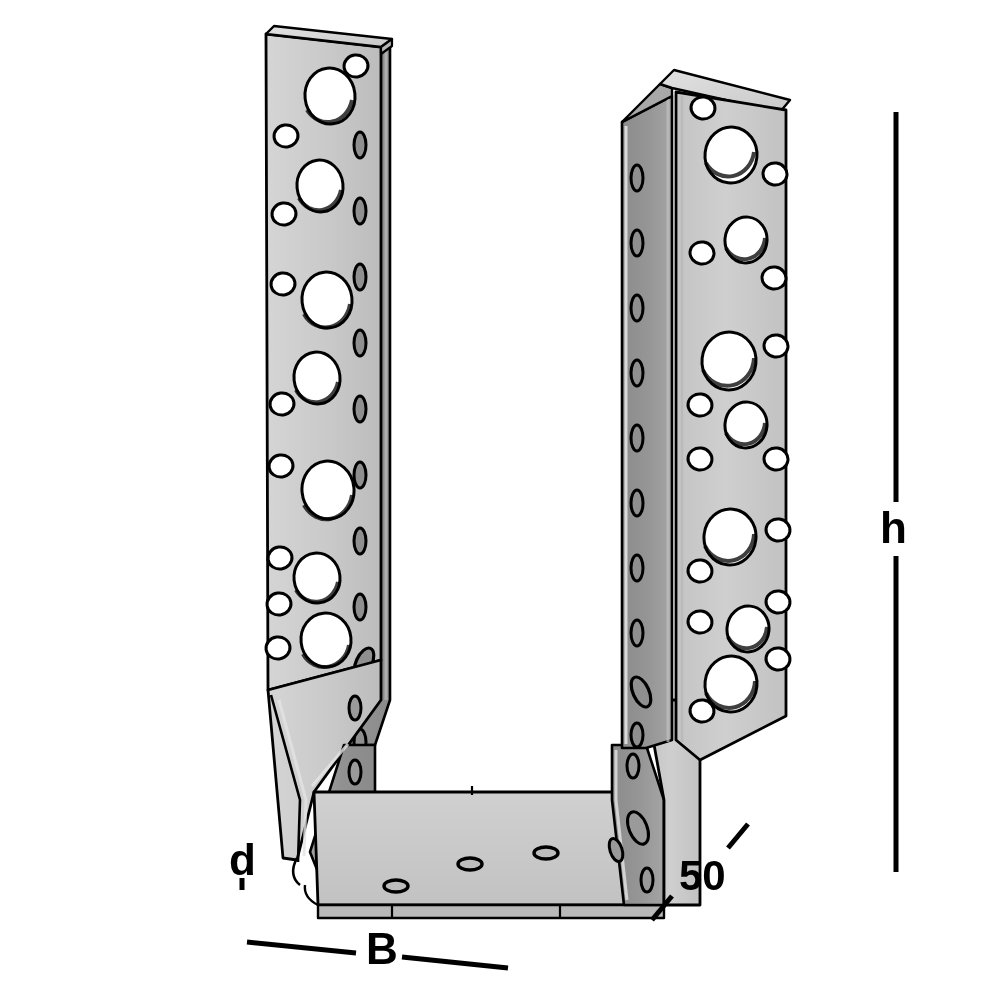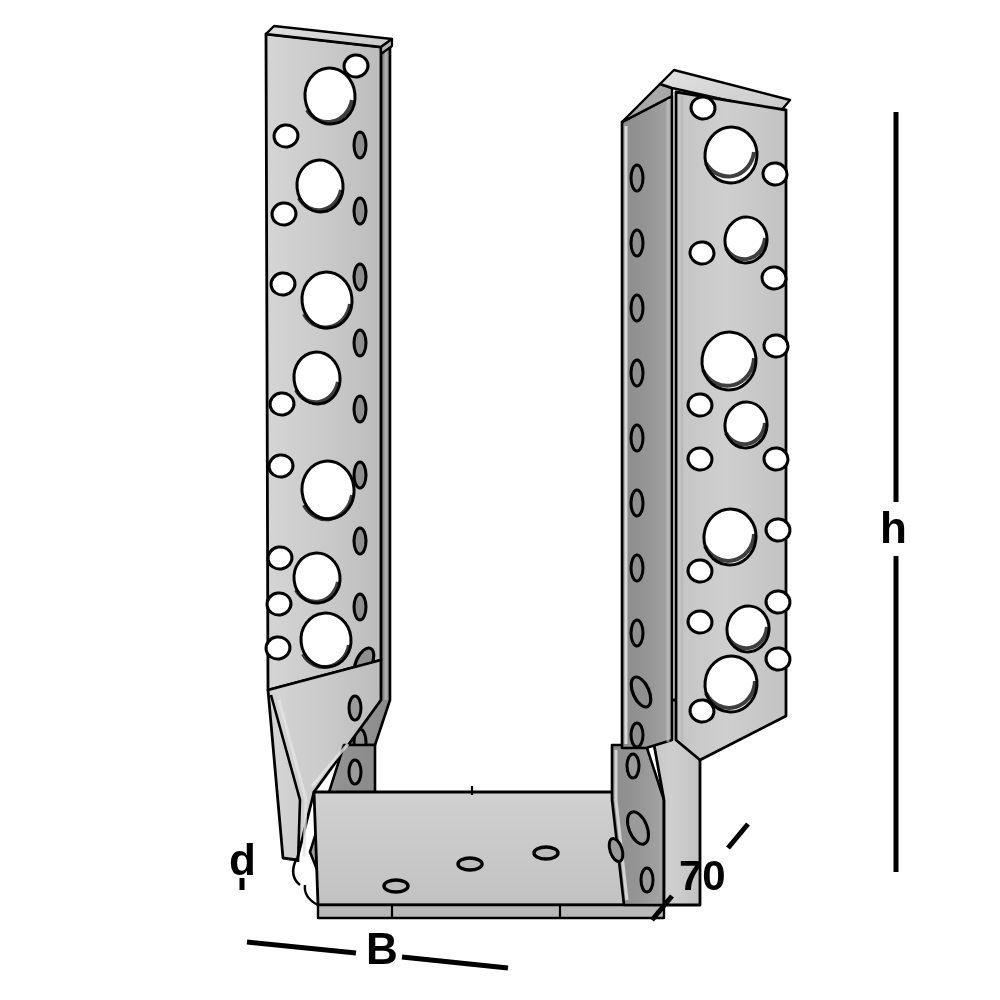--- a/index.html
+++ b/index.html
@@ -307,15 +307,15 @@
     </g>
 
   </svg>
 
   <div class="dim-label" id="label-h">h</div>
 
   <div class="dim-label" id="label-b">B</div>
 
   <div class="dim-label" id="label-d">d</div>
 
-  <div class="dim-label" id="label-70">70</div>
+  <div class="dim-label" id="label-70">50</div>
 
 </div>
 
 </body></html>

